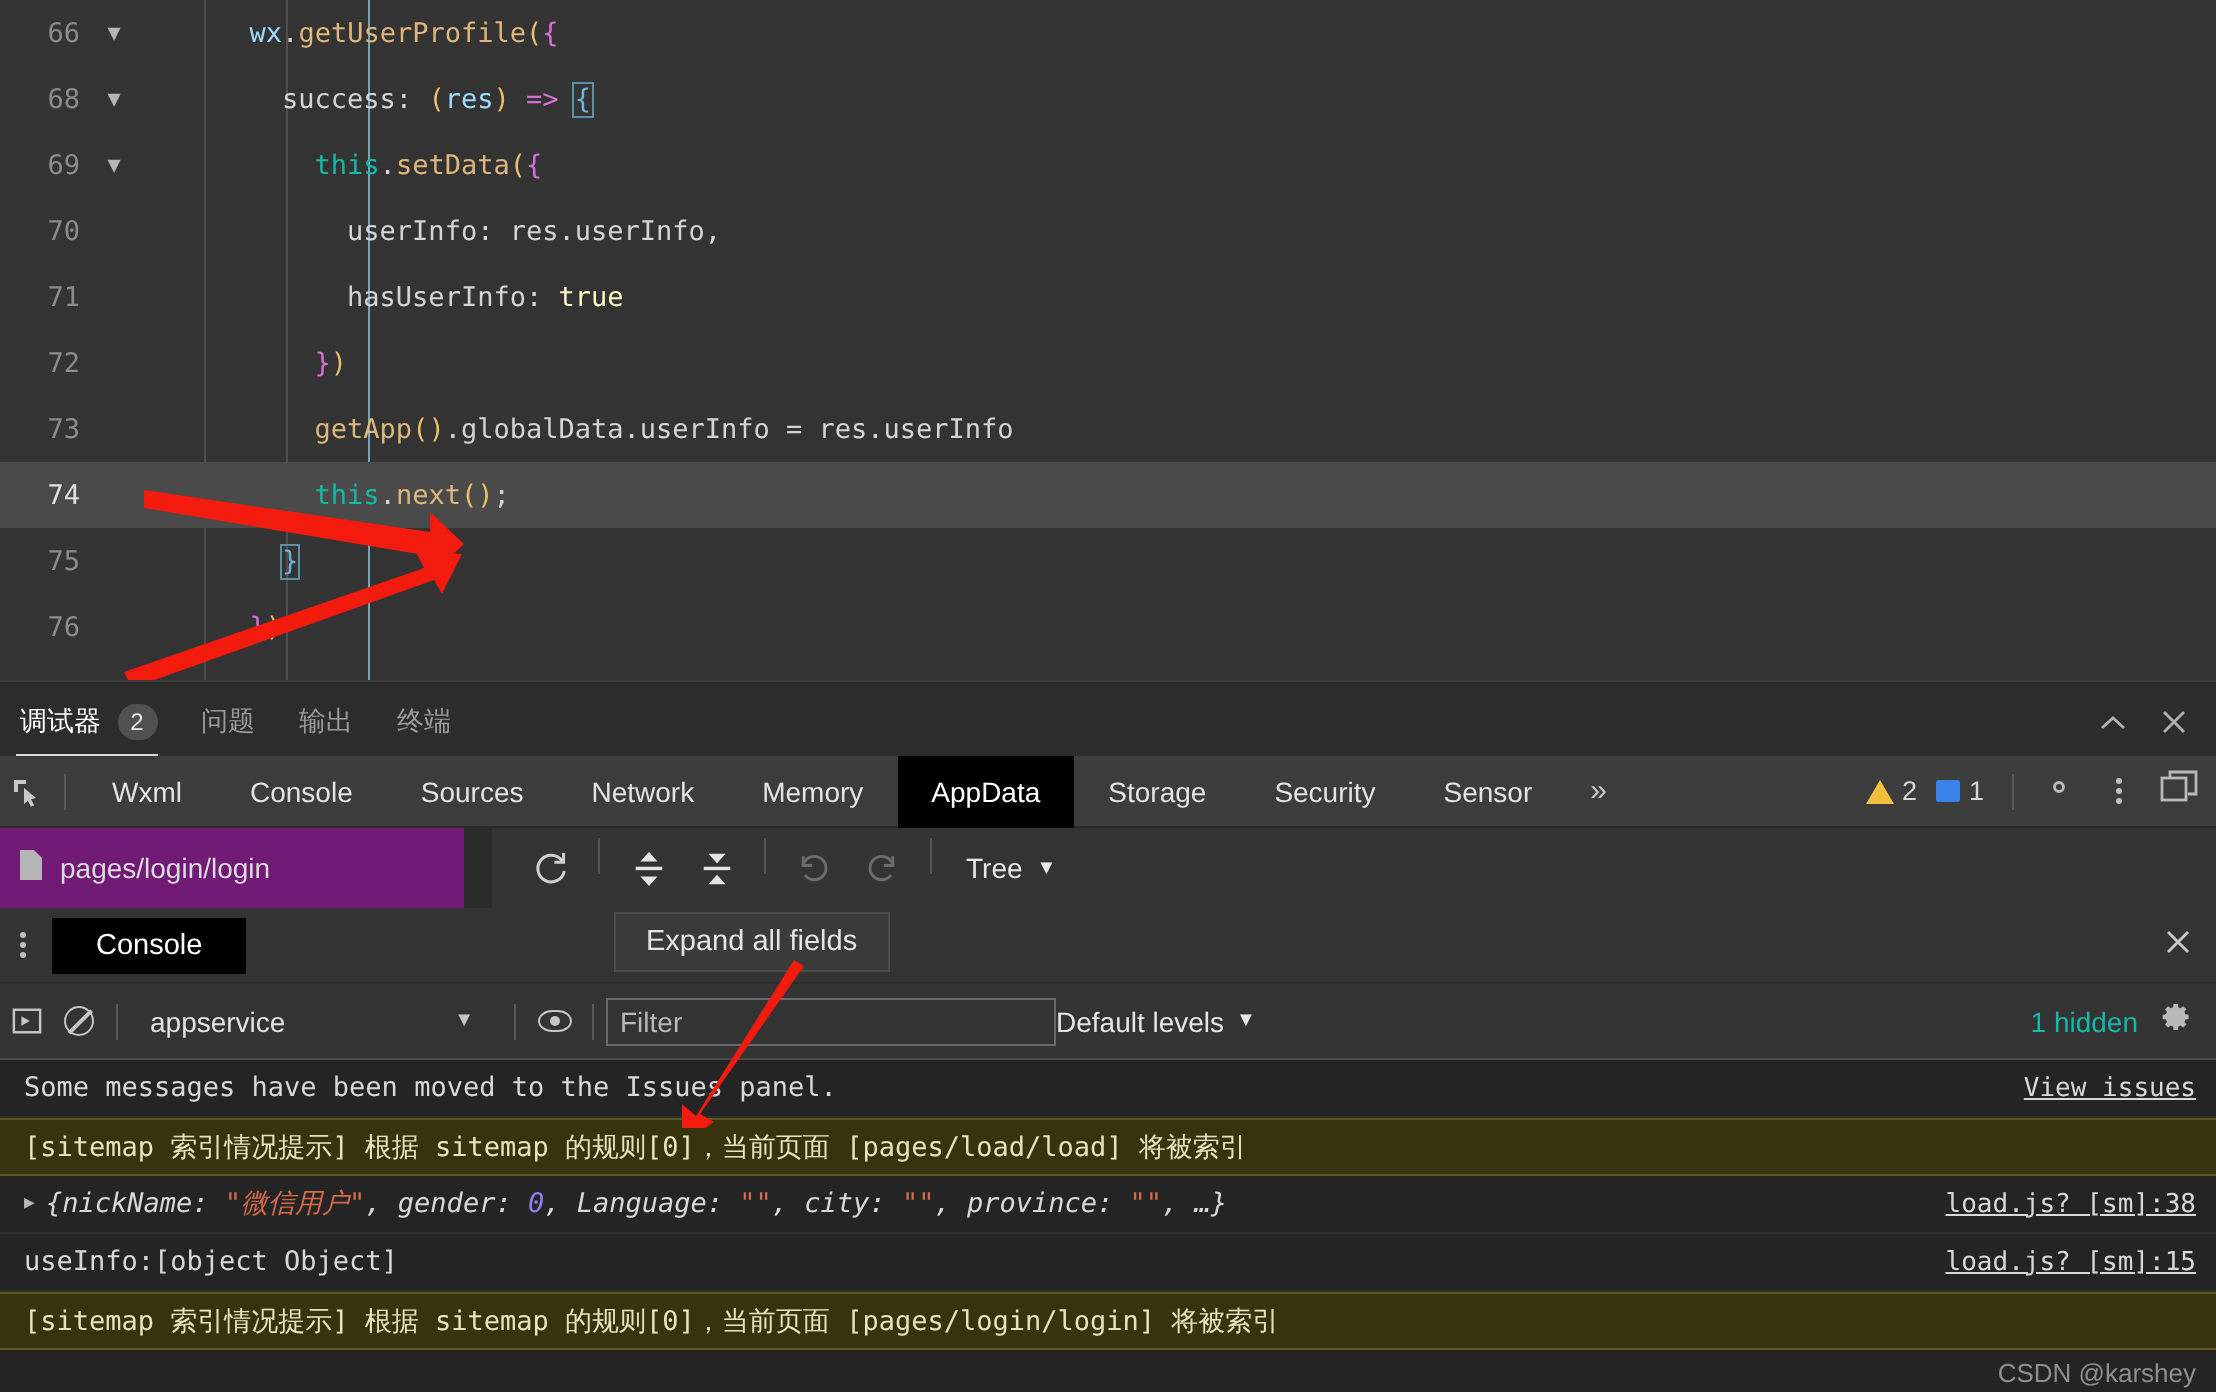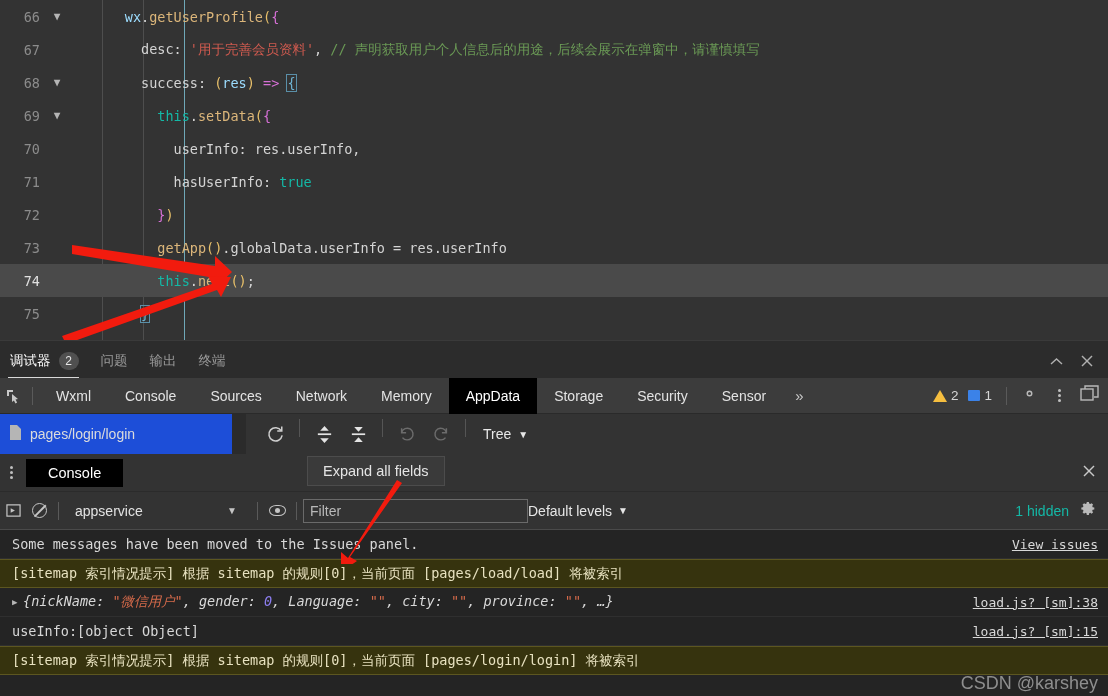--- a/index.html
+++ b/index.html
@@ -53,21 +53,21 @@
 
   
   .t-plain  { color: #d4d4d4; }
   .t-obj    { color: #9cdcfe; }
   .t-fn     { color: #dcb67a; }
   .t-punc-y { color: #e8c06a; }
   .t-punc-p { color: #d670d6; }
   .t-punc-b { color: #6fb3d2; }
   .t-str    { color: #ce5a4f; }
   .t-cmt    { color: #6a9955; }
-  .t-bool   { color: #14b8a6; }
+  .t-bool   { color: #fef9c3; }
   .t-this   { color: #14b8a6; }
 
   
   .arrows { position: absolute; left: 0; top: 0; width: 1108px; height: 345px; pointer-events: none; }
 
   
   .dbg-header {
     position: absolute; left: 0; top: 340px; width: 1108px; height: 38px;
     background: #2c2c2c;
     display: flex; align-items: flex-end;
@@ -127,21 +127,21 @@
   .msg-sq { width: 12px; height: 11px; background: #3b82e8; border-radius: 1px; }
   .vsep { width: 1px; height: 18px; background: #5a5a5a; margin: 0 4px; }
 
   
   .appdata-bar {
     position: absolute; left: 0; top: 414px; width: 1108px; height: 40px;
     background: #333333;
     display: flex; align-items: center;
   }
   .page-select {
-    width: 232px; height: 40px; background: #1d4ed8;
+    width: 232px; height: 40px; background: #701a75;
     display: flex; align-items: center; gap: 8px; padding-left: 8px;
     color: #dcdcdc; font-size: 14px;
   }
   .page-scrollthumb { width: 14px; height: 40px; background: #2b2b2b; }
   .ad-tools { display: flex; gap: 0; padding-left: 12px; }
   .ad-btn {
     width: 34px; height: 30px; display: flex; align-items: center; justify-content: center;
     color: #cfcfcf; cursor: pointer;
   }
   .ad-btn.disabled { color: #6c6c6c; }
@@ -246,45 +246,40 @@
   .tri-toggle {
     display: inline-block; width: 11px; color: #b6b6b6; font-size: 9px;
     cursor: pointer; flex: 0 0 11px;
   }
   .objtext { font-style: italic; }
   .o-key { color: #d8d8d8; }
   .o-str { color: #d56a4a; }
   .o-num { color: #8d7ef0; }
   .watermark {
     position: absolute; right: 10px; bottom: 2px;
-    color: #8e8e8e; font-size: 18px;
+    color: #8e8e8e; font-size: 13px;
     font-family: "Liberation Sans", sans-serif;
   }
 </style>
 </head>
 <body>
 
 <div id="root">
 
   <div class="editor">
     <div class="guide g1"></div>
     <div class="guide g2"></div>
     <div class="guide g3 active"></div>
 
     <div class="code-row">
       <span class="gutter-num">66</span>
       <span class="fold">▼</span>
       <span class="code-text">      <span class="t-obj">wx</span><span class="t-plain">.</span><span class="t-fn">getUserProfile</span><span class="t-punc-y">(</span><span class="t-punc-p">{</span></span>
     </div>
 
-    <div class="code-row">
-      <span class="gutter-num">67</span>
-      <span class="fold"></span>
-      <span class="code-text">        <span class="t-plain">desc: </span><span class="t-str">'用于完善会员资料'</span><span class="t-plain">, </span><span class="t-cmt">// 声明获取用户个人信息后的用途，后续会展示在弹窗中，请谨慎填写</span></span>
-    </div>
 
     <div class="code-row">
       <span class="gutter-num">68</span>
       <span class="fold">▼</span>
       <span class="code-text">        <span class="t-plain">success: </span><span class="t-punc-y">(</span><span class="t-obj">res</span><span class="t-punc-y">)</span><span class="t-plain"> </span><span class="t-punc-p">=&gt;</span><span class="t-plain"> </span><span class="t-punc-b" style="outline:1px solid #5a8fa8;">{</span></span>
     </div>
 
     <div class="code-row">
       <span class="gutter-num">69</span>
       <span class="fold">▼</span>

